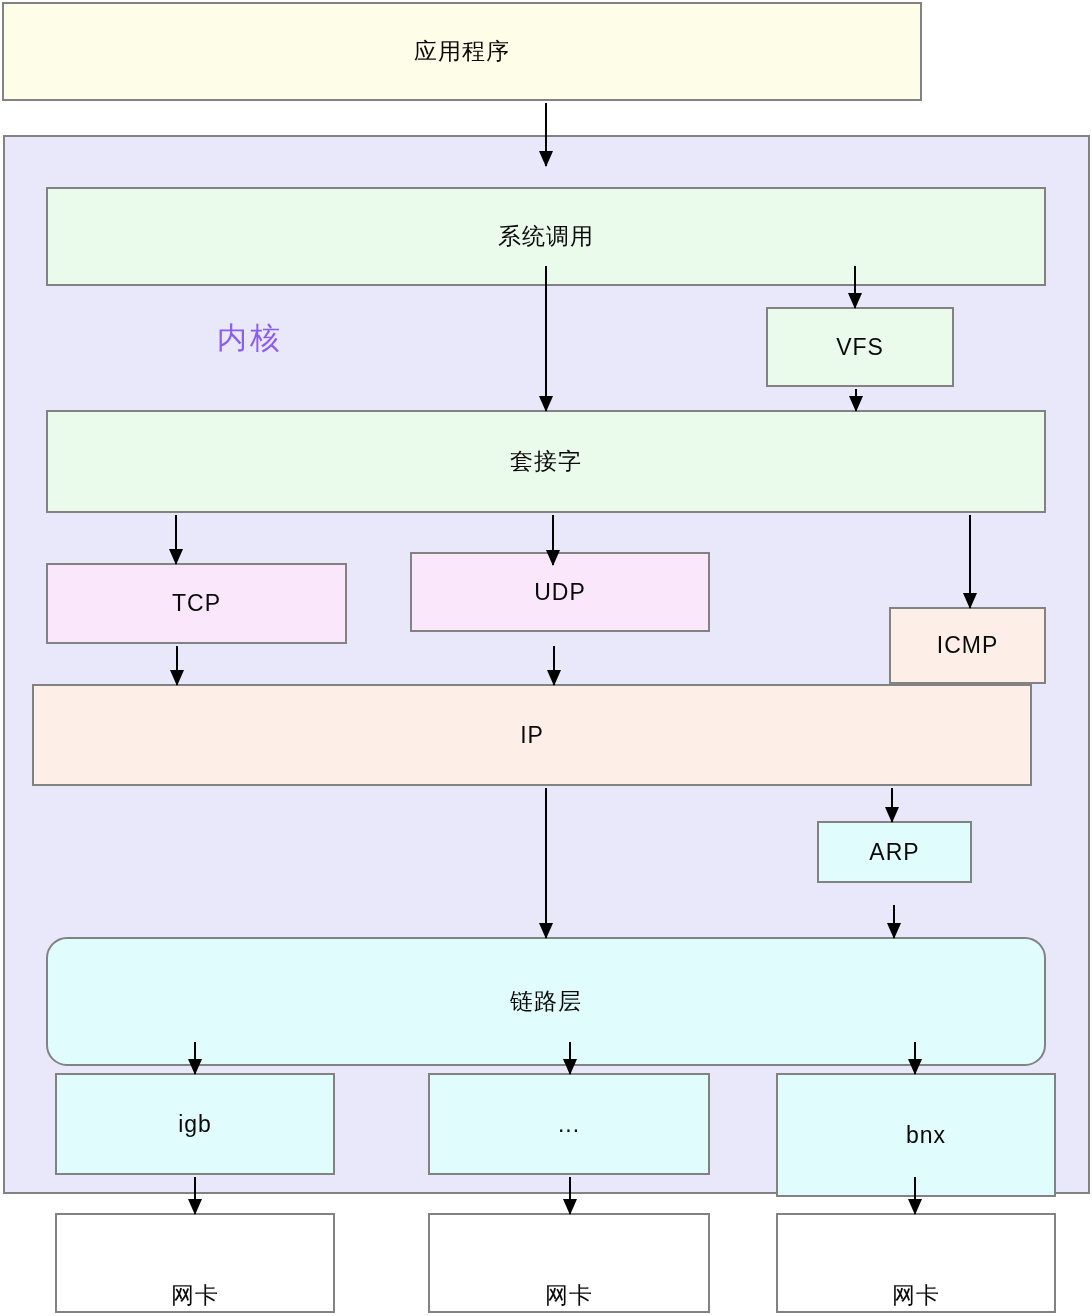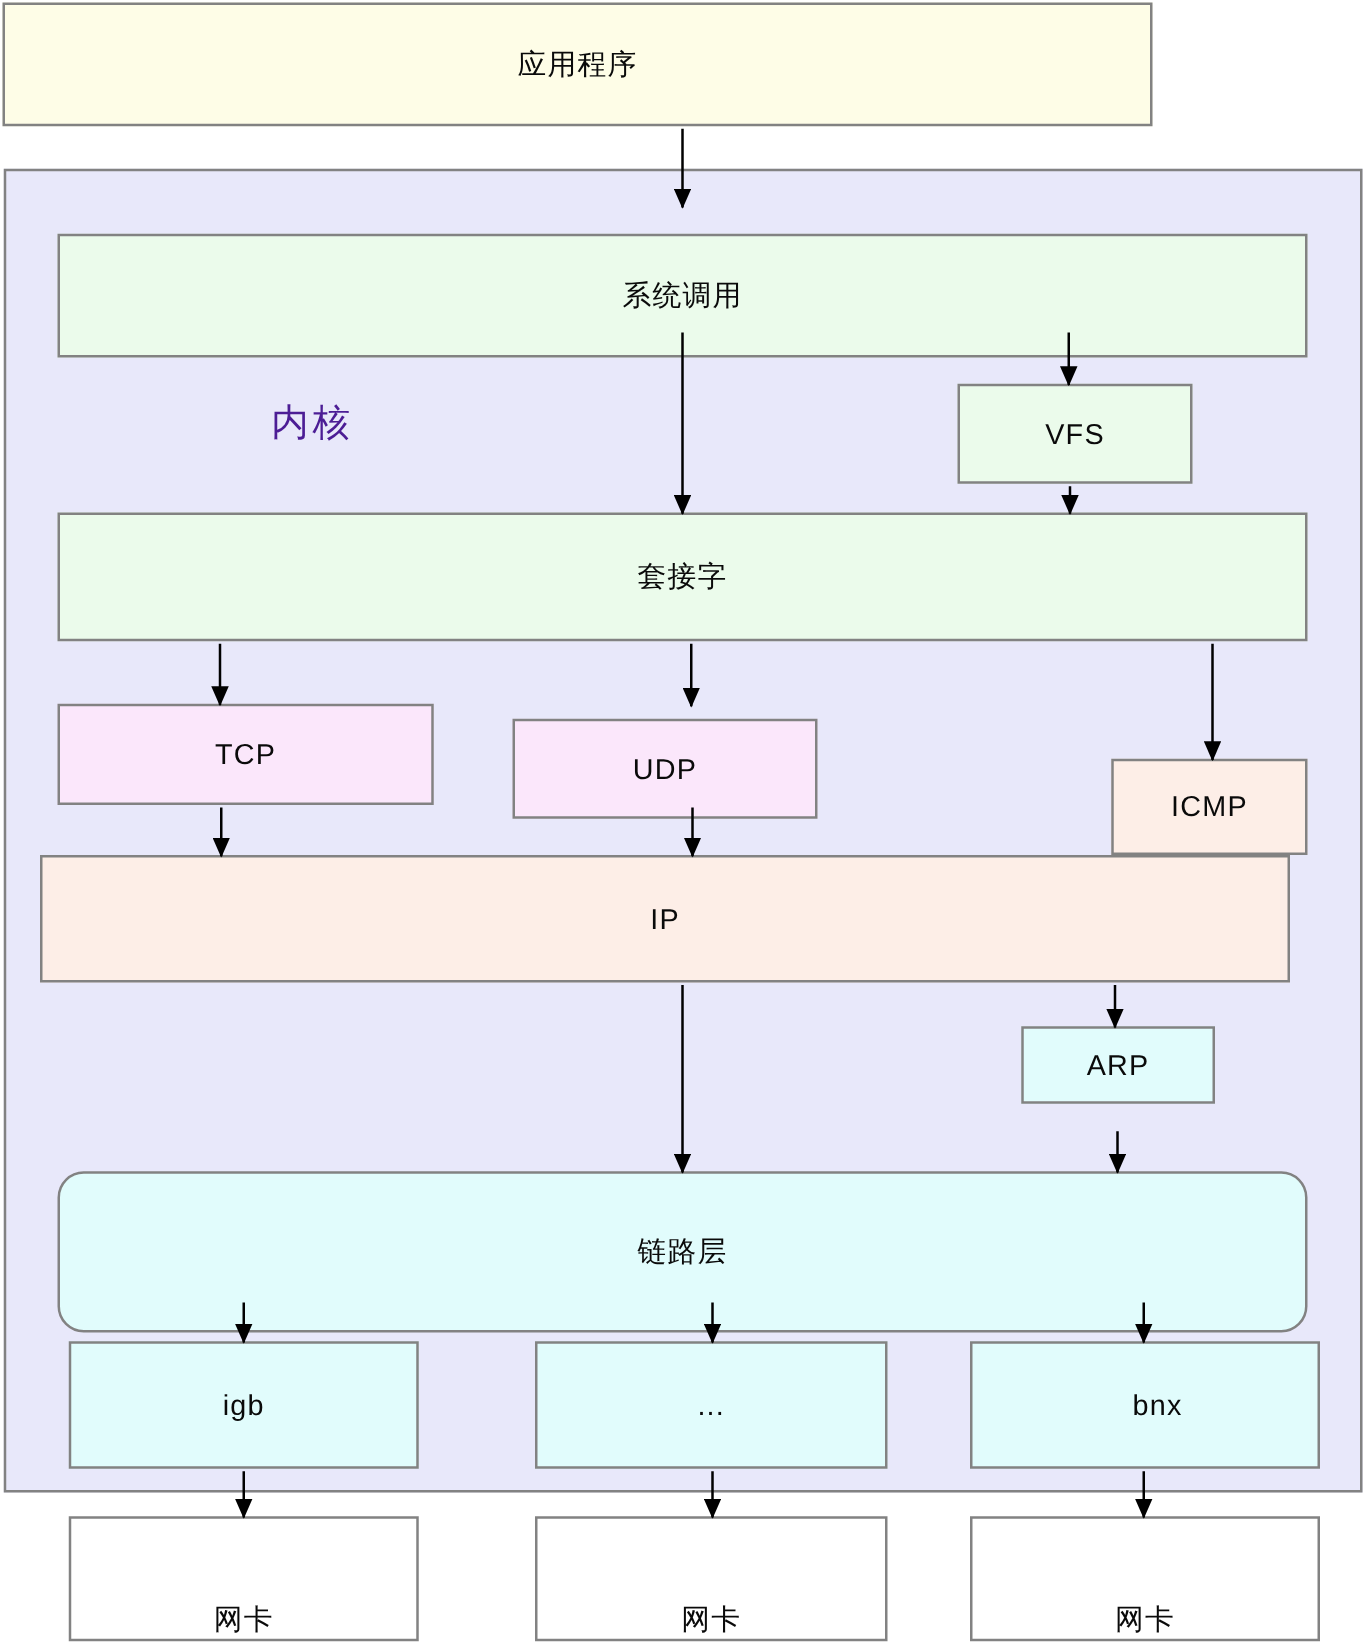--- a/index.html
+++ b/index.html
@@ -36,38 +36,38 @@
   .fill-cyan   { background: #E1FCFC; }
   .fill-white  { background: #FFFFFF; align-items: flex-end; }
 
   
   .n-app     { left: 2px;   top: 2px;    width: 920px; height: 99px;  }
   .n-kernel  { left: 3px;   top: 135px;  width: 1087px; height: 1059px; }
   .n-syscall { left: 46px;  top: 165px;  width: 1000px; height: 99px; margin-top: 22px;  }
   .n-vfs     { left: 766px; top: 307px;  width: 188px;  height: 80px;  }
   .n-socket  { left: 46px;  top: 410px;  width: 1000px; height: 103px; }
   .n-tcp     { left: 46px;  top: 563px;  width: 301px;  height: 81px; text-align: center;  }
-  .n-udp     { left: 410px; top: 575px;  width: 244px;  height: 80px;  }
+  .n-udp     { left: 410px; top: 552px;  width: 300px;  height: 80px;  }
   .n-icmp    { left: 889px; top: 607px;  width: 157px;  height: 77px;  }
   .n-ip      { left: 32px;  top: 684px;  width: 1000px; height: 102px; }
   .n-arp     { left: 817px; top: 821px;  width: 155px;  height: 62px;  }
   .n-link    { left: 46px;  top: 937px;  width: 1000px; height: 129px; border-radius: 21px; }
   .n-igb     { left: 55px;  top: 1073px; width: 280px;  height: 102px; }
   .n-dots    { left: 428px; top: 1073px; width: 282px;  height: 102px; }
-  .n-bnx     { left: 776px; top: 1073px; width: 280px;  height: 102px; padding-left: 20px; }
+  .n-bnx     { left: 776px; top: 1073px; width: 280px;  height: 124px; padding-left: 20px; }
   .n-nic1    { left: 55px;  top: 1213px; width: 280px;  height: 100px; }
   .n-nic2    { left: 428px; top: 1213px; width: 282px;  height: 100px; }
   .n-nic3    { left: 776px; top: 1213px; width: 280px;  height: 100px; }
 
   .kernel-label {
     position: absolute;
     left: 217px;
     top: 318px;
     font-size: 30px;
-    color: #4c1d95;
+    color: #8b5cf6;
     letter-spacing: 3px;
   }
   svg.arrows {
     position: absolute;
     left: 0;
     top: 0;
     width: 1092px;
     height: 1316px;
     pointer-events: none;
   }

